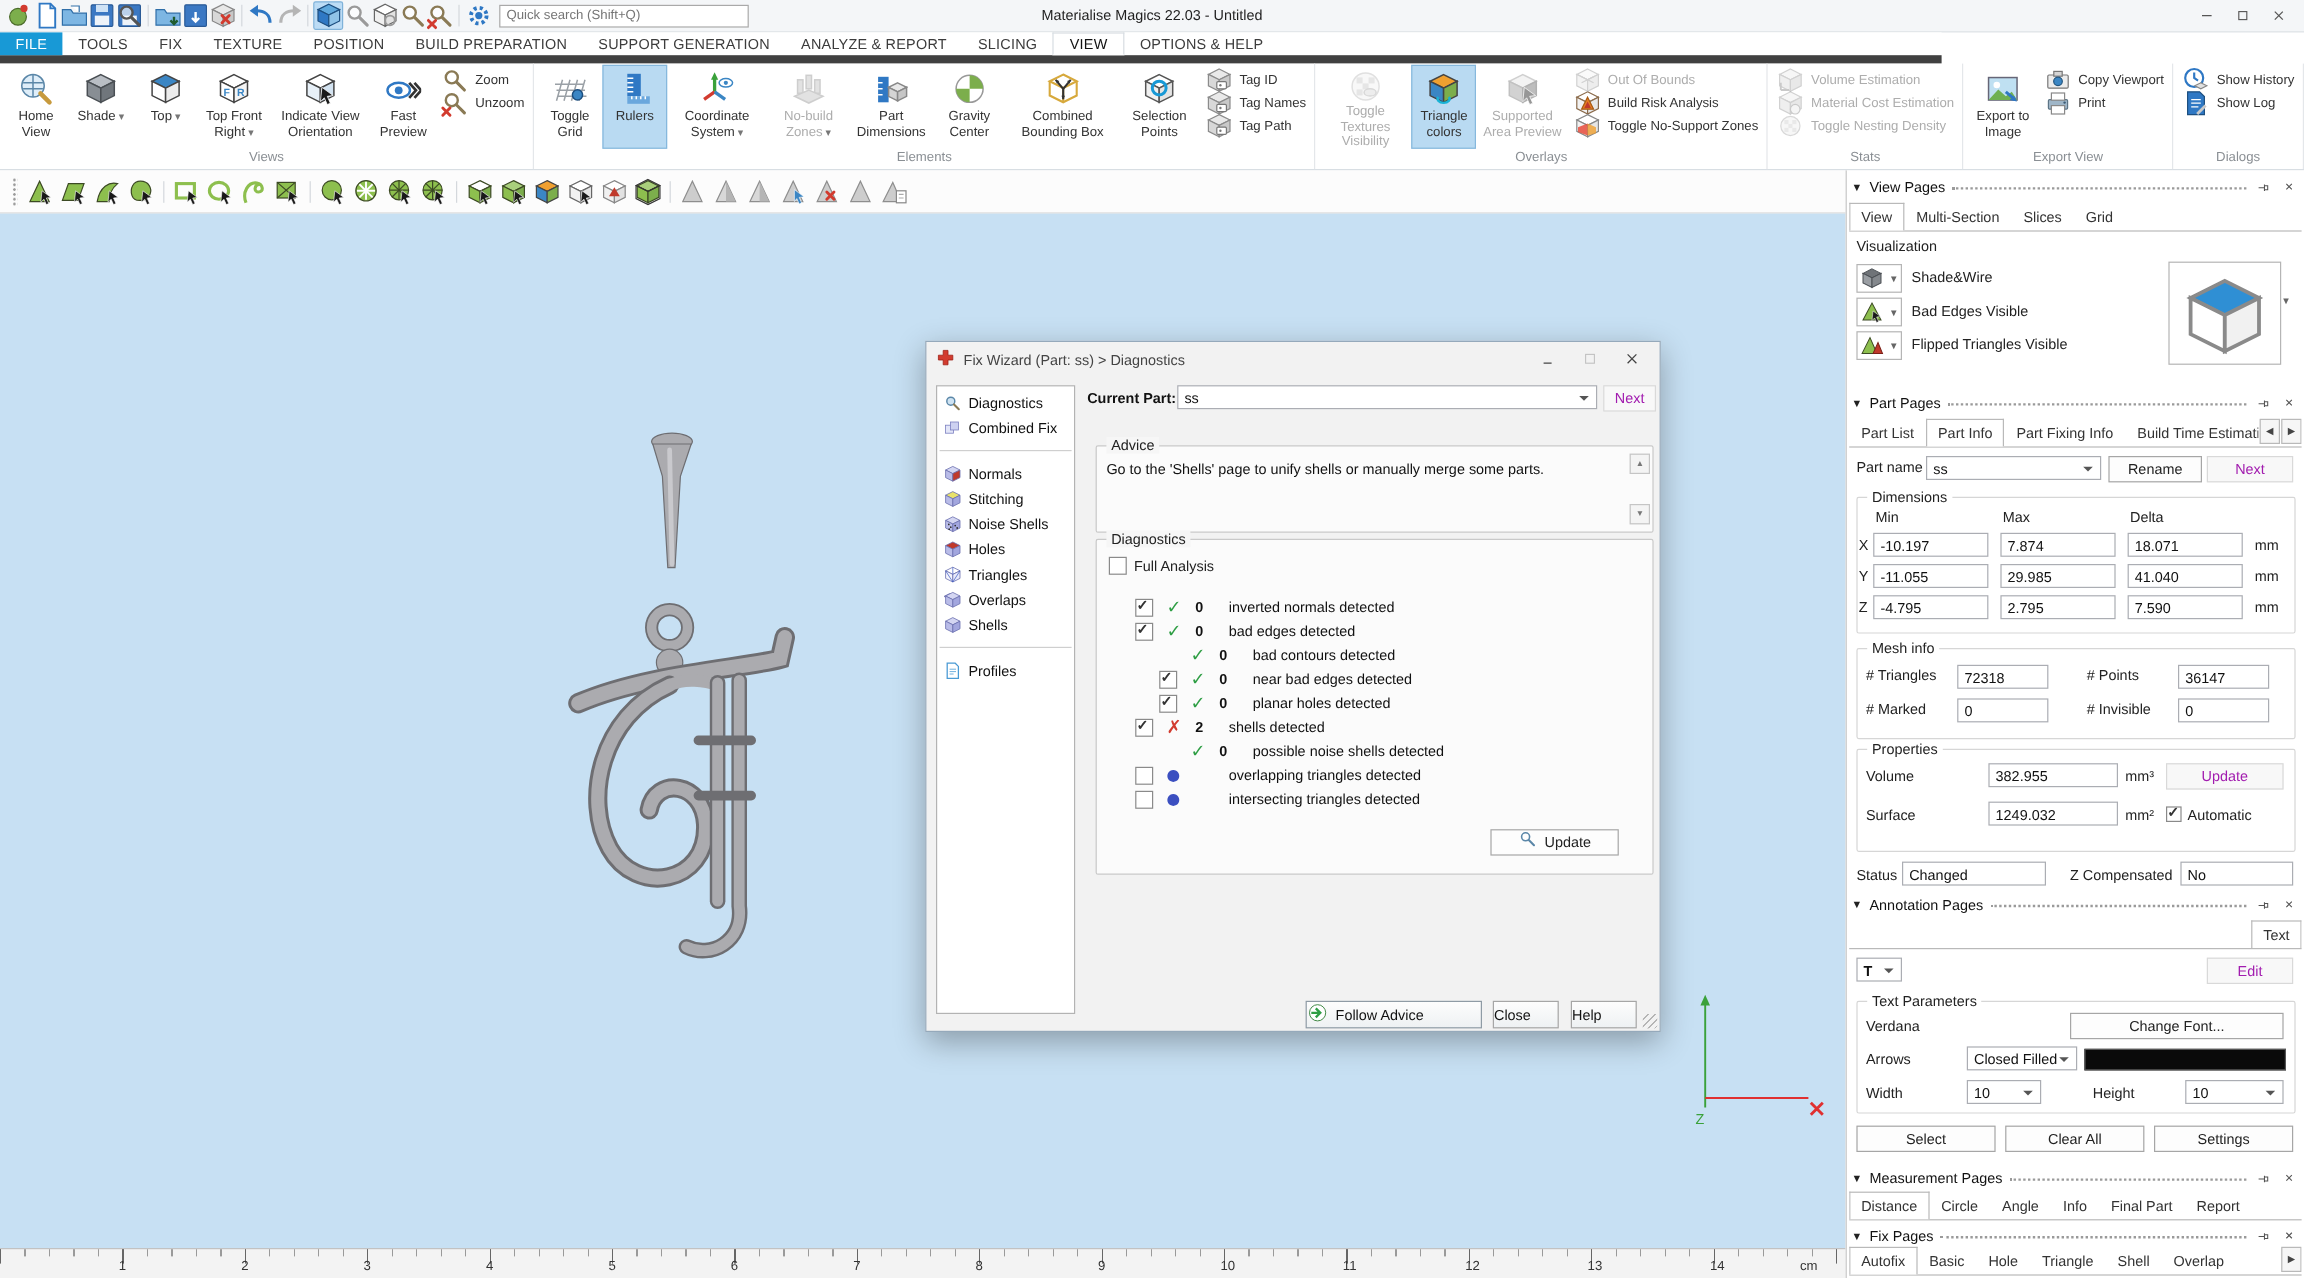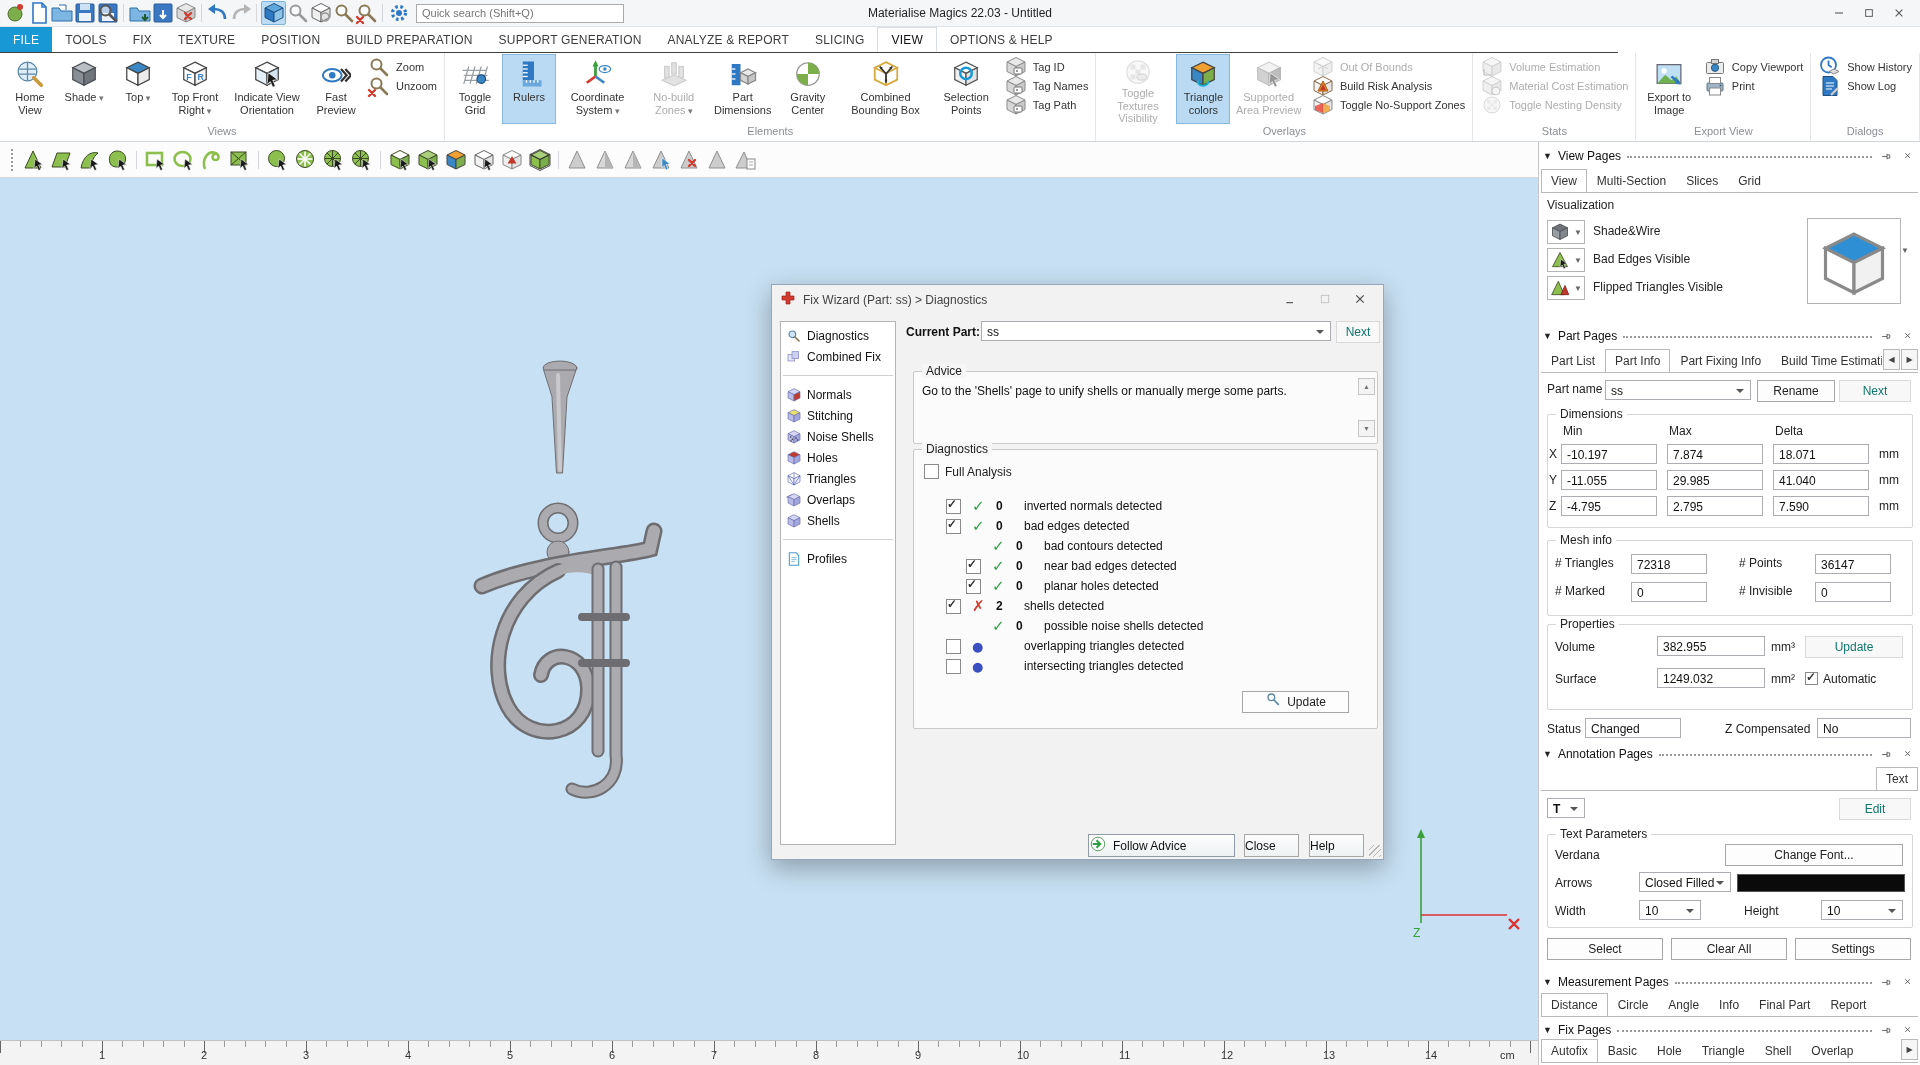--- a/index.html
+++ b/index.html
@@ -11,21 +11,21 @@
   .qicon.hl{background:#bcdcf5;border:1px solid #7fb2d9}
   .qsep{width:1px;height:18px;background:#d4d8dc;margin:0 4px}
   #search-wrap{display:flex;align-items:center;margin-left:6px}
   #search-input{width:196px;height:17px;border:1px solid #a9a9a9;background:#fff;font-size:11px;
     padding:0 5px;color:#555;font-family:"Liberation Sans",sans-serif}
   #win-title{position:absolute;left:0;right:0;text-align:center;font-size:12px;color:#1f1f1f;pointer-events:none}
   #winbtns{margin-left:auto;display:flex;align-items:center;padding-right:6px}
   .winbtn{width:30px;height:22px;display:flex;align-items:center;justify-content:center}
   
   #menubar{position:absolute;left:0;top:27px;width:1618px;height:26px;background:#fff;
-    border-bottom:1px solid #404040;display:flex;align-items:stretch;box-sizing:border-box}
+    border-bottom:7px solid #404040;display:flex;align-items:stretch;box-sizing:border-box}
   .mtab{display:flex;align-items:center;padding:0 13px;font-size:12px;color:#3c3c3c;letter-spacing:.2px}
   .mtab.file{background:#1899d6;color:#fff}
   .mtab.active{background:#fff;border:1px solid #d7dde2;border-bottom-color:#fff;color:#111}
   
   #ribbon{position:absolute;left:0;top:53px;width:1920px;height:89px;background:#fff;
     border-bottom:1px solid #cfd6dc;display:flex;box-sizing:border-box}
   .rgroup{display:flex;flex-direction:column;border-right:1px solid #e4e7ea;padding:1px 3px 0 3px}
   .ritems{display:flex;align-items:stretch;height:70px}
   .rglabel{height:16px;text-align:center;font-size:11px;color:#8a8f94;line-height:15px}
   .ritem{display:flex;flex-direction:column;align-items:center;justify-content:flex-start;
@@ -69,21 +69,21 @@
   .tab-scroll{position:absolute;right:0;bottom:2px;display:flex;background:#fff}
   .tsbtn{width:15px;height:19px;border:1px solid #b9b9b9;display:flex;align-items:center;justify-content:center;
     font-size:8px;color:#444;background:#f6f6f6;margin-left:1px}
   .grp{position:absolute;border:1px solid #d6d6d6;border-radius:2px}
   .grp .gtitle{position:absolute;top:-8px;left:8px;background:#fff;padding:0 4px;color:#222;font-size:12px}
   .field{position:absolute;border:1px solid #abadb3;background:#fff;height:20px;line-height:20px;
     padding:0 5px;box-sizing:border-box;font-size:12px;color:#111;overflow:hidden;white-space:nowrap}
   .combo:after{content:"";position:absolute;right:6px;top:8px;border:4px solid transparent;border-top-color:#555}
   .btn{position:absolute;border:1px solid #a6a6a6;background:#fdfdfd;height:22px;line-height:20px;
     text-align:center;font-size:12px;color:#222;box-sizing:border-box}
-  .btn.disabled{color:#0f766e;border-color:#d9d9d9;background:#f8f8f8}
+  .btn.disabled{color:#a21caf;border-color:#d9d9d9;background:#f8f8f8}
   .plabel{position:absolute;font-size:12px;color:#222;white-space:nowrap}
   .iconbox{position:absolute;width:38px;height:24px;border:1px solid #b5b5b5;background:#fff;display:flex;align-items:center;justify-content:space-between;padding:0 2px;box-sizing:border-box}
   .iconbox .cdn{font-size:8px;color:#666}
   .checkbox{position:absolute;width:13px;height:13px;border:1px solid #8a8a8a;background:#fff;box-sizing:border-box}
   .checkbox.checked:after{content:"✓";position:absolute;left:0px;top:-3px;font-size:12px;color:#333;font-weight:bold}
   
   #dialog{position:absolute;left:771px;top:284px;width:613px;height:576px;background:#f2f2f2;
     border:1px solid #95a9bb;box-shadow:0 8px 24px rgba(0,0,0,.3);box-sizing:border-box}
   #dlg-title{position:absolute;left:0;top:0;right:0;height:29px;display:flex;align-items:center;padding:0 8px;gap:7px}
   #dlg-title .ttext{font-size:12px;color:#444;flex:1}
@@ -1197,21 +1197,21 @@
     <div class="plabel" style="left: 16px; top: 498px;">Volume</div>
     <div class="field" style="left: 118px; top: 494px; width: 108px;"><span>382.955</span></div>
     <div class="plabel" style="left: 232px; top: 498px;">mm³</div>
     <div class="btn disabled" style="left: 266px; top: 494px; width: 98px;">Update</div>
     <div class="plabel" style="left: 16px; top: 530px;">Surface</div>
     <div class="field" style="left: 118px; top: 526px; width: 108px;"><span>1249.032</span></div>
     <div class="plabel" style="left: 232px; top: 530px;">mm²</div>
     <span class="checkbox checked" style="left: 266px; top: 530px;"></span>
     <div class="plabel" style="left: 284px; top: 530px;">Automatic</div>
     <div class="plabel" style="left: 8px; top: 580px;">Status</div>
-    <div class="field" style="left: 46px; top: 576px; width: 96px;"><span>Changed</span></div>
+    <div class="field" style="left: 46px; top: 576px; width: 120px;"><span>Changed</span></div>
     <div class="plabel" style="left: 186px; top: 580px;">Z Compensated</div>
     <div class="field" style="left: 278px; top: 576px; width: 94px;"><span>No</span></div>
     <div class="phead" style="top: 602px;">
       <span class="tri">▼</span>
       <span class="ptitle">Annotation Pages</span>
       <div class="dots"></div>
       <span class="hbtn">
         <svg width="13" height="13" viewBox="0 0 24 24">
           <path d="M4 12 h9 M13 7 v10 M13 9 h5 v6 h-5" stroke="#555" stroke-width="1.6" fill="none"></path>
         </svg>

